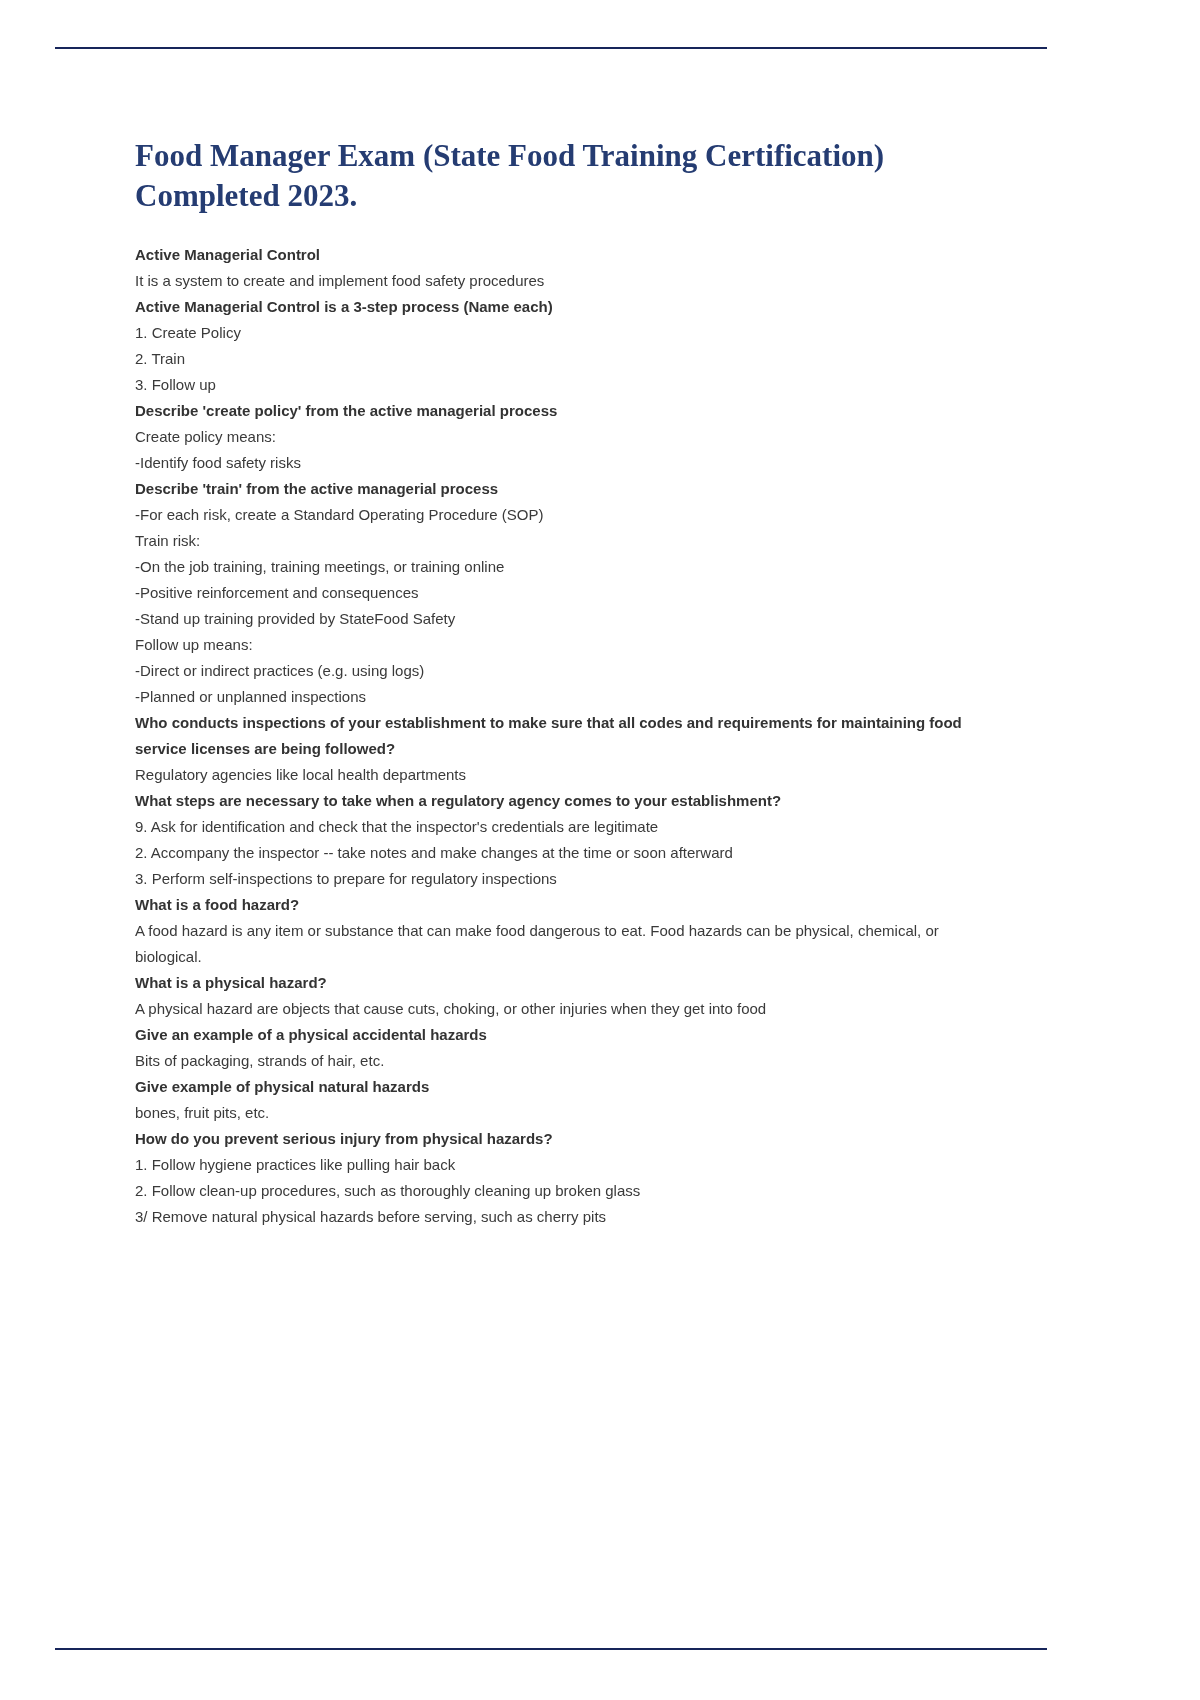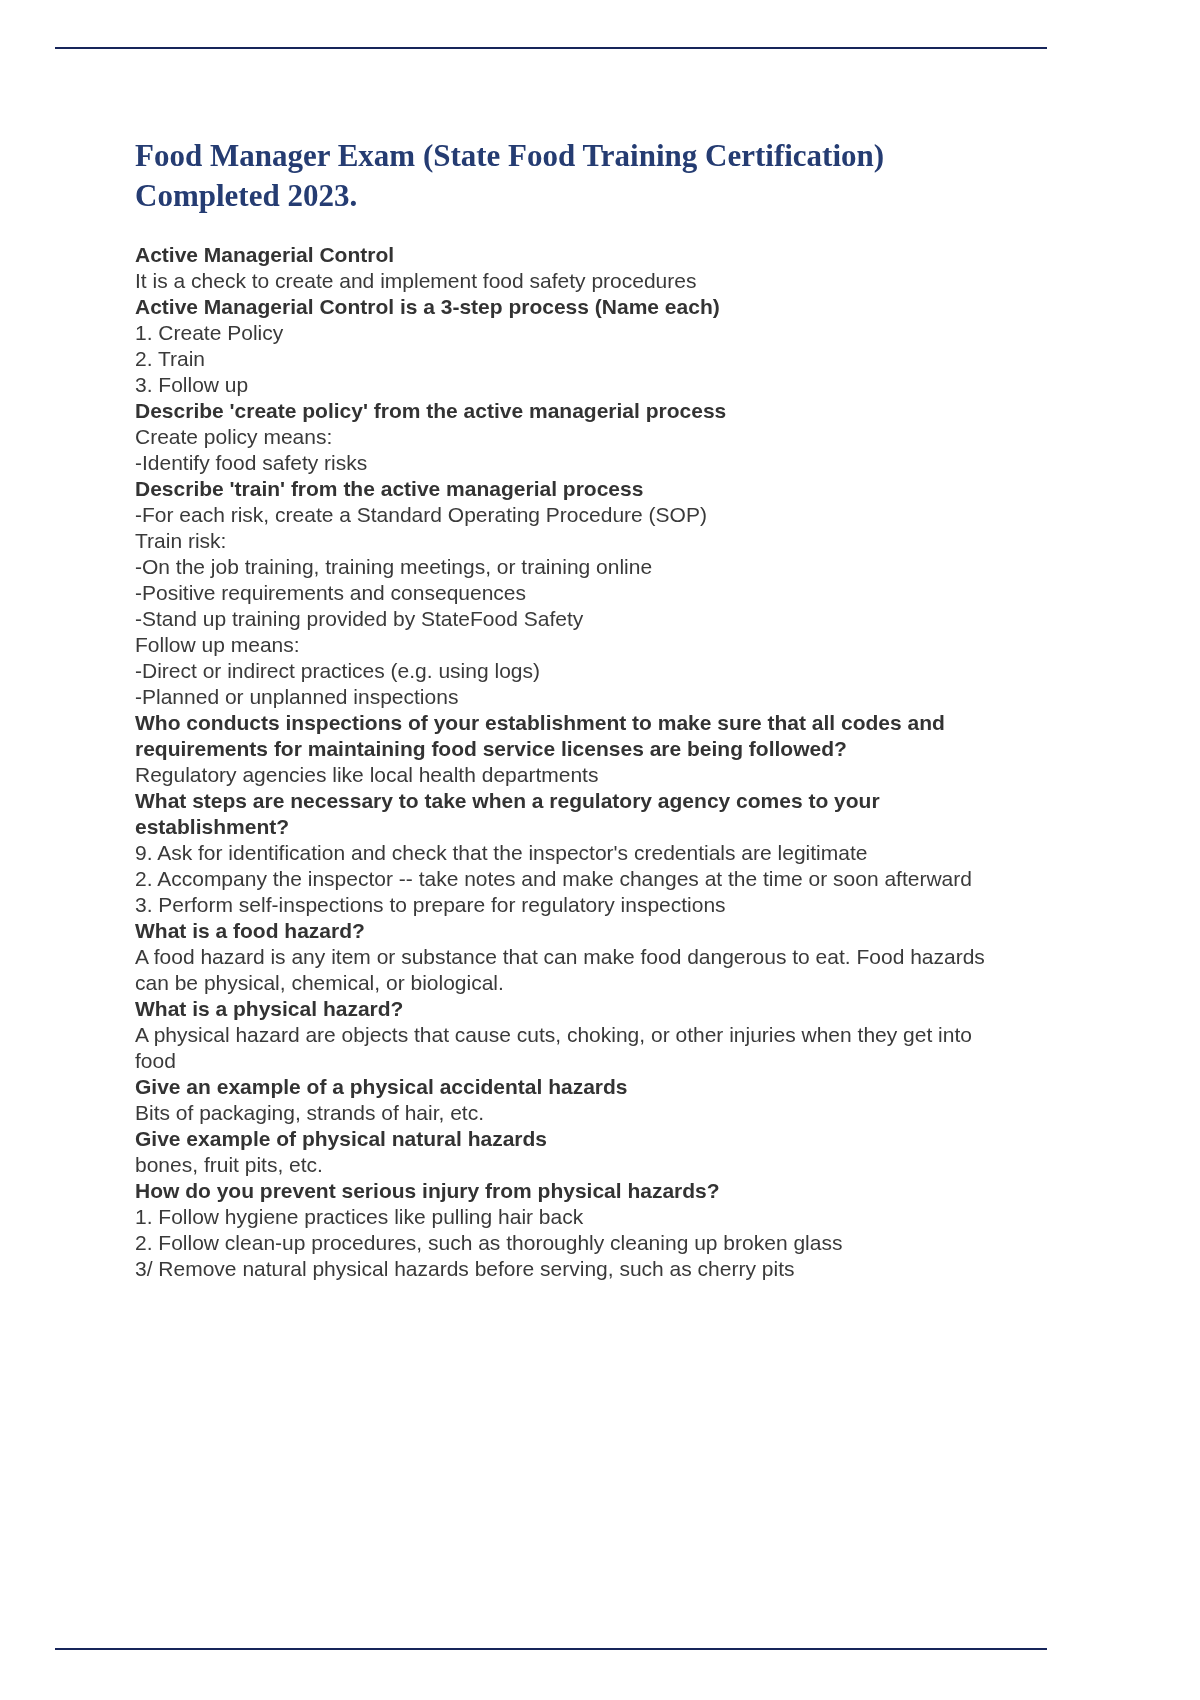--- a/index.html
+++ b/index.html
@@ -37,21 +37,21 @@
     font-size: 31px;
     line-height: 40px;
     color: #253c72;
     margin: 0 0 26px 0;
   }
   .doc-title .t-line {
     display: block;
   }
   .content {
     color: #3a3a3a;
-    font-size: 21px;
+    font-size: 15px;
     line-height: 26px;
   }
   .content p.line {
     margin: 0;
     padding: 0;
   }
   .content p.line.bold {
     font-weight: bold;
     color: #333333;
   }
@@ -64,33 +64,33 @@
   <div class="rule top"></div>
 
   <div class="doc">
     <h1 class="doc-title">
       <span class="t-line">Food Manager Exam (State Food Training Certification)</span>
       <span class="t-line">Completed 2023.</span>
     </h1>
 
     <div class="content">
         <p class="line bold">Active Managerial Control</p>
-        <p class="line">It is a check to create and implement food safety procedures</p>
+        <p class="line">It is a system to create and implement food safety procedures</p>
         <p class="line bold">Active Managerial Control is a 3-step process (Name each)</p>
         <p class="line">1. Create Policy</p>
         <p class="line">2. Train</p>
         <p class="line">3. Follow up</p>
         <p class="line bold">Describe 'create policy' from the active managerial process</p>
         <p class="line">Create policy means:</p>
         <p class="line">-Identify food safety risks</p>
         <p class="line bold">Describe 'train' from the active managerial process</p>
         <p class="line">-For each risk, create a Standard Operating Procedure (SOP)</p>
         <p class="line">Train risk:</p>
         <p class="line">-On the job training, training meetings, or training online</p>
-        <p class="line">-Positive requirements and consequences</p>
+        <p class="line">-Positive reinforcement and consequences</p>
         <p class="line">-Stand up training provided by StateFood Safety</p>
         <p class="line">Follow up means:</p>
         <p class="line">-Direct or indirect practices (e.g. using logs)</p>
         <p class="line">-Planned or unplanned inspections</p>
         <p class="line bold">Who conducts inspections of your establishment to make sure that all codes and requirements for maintaining food service licenses are being followed?</p>
         <p class="line">Regulatory agencies like local health departments</p>
         <p class="line bold">What steps are necessary to take when a regulatory agency comes to your establishment?</p>
         <p class="line">9. Ask for identification and check that the inspector's credentials are legitimate</p>
         <p class="line">2. Accompany the inspector -- take notes and make changes at the time or soon afterward</p>
         <p class="line">3. Perform self-inspections to prepare for regulatory inspections</p>

